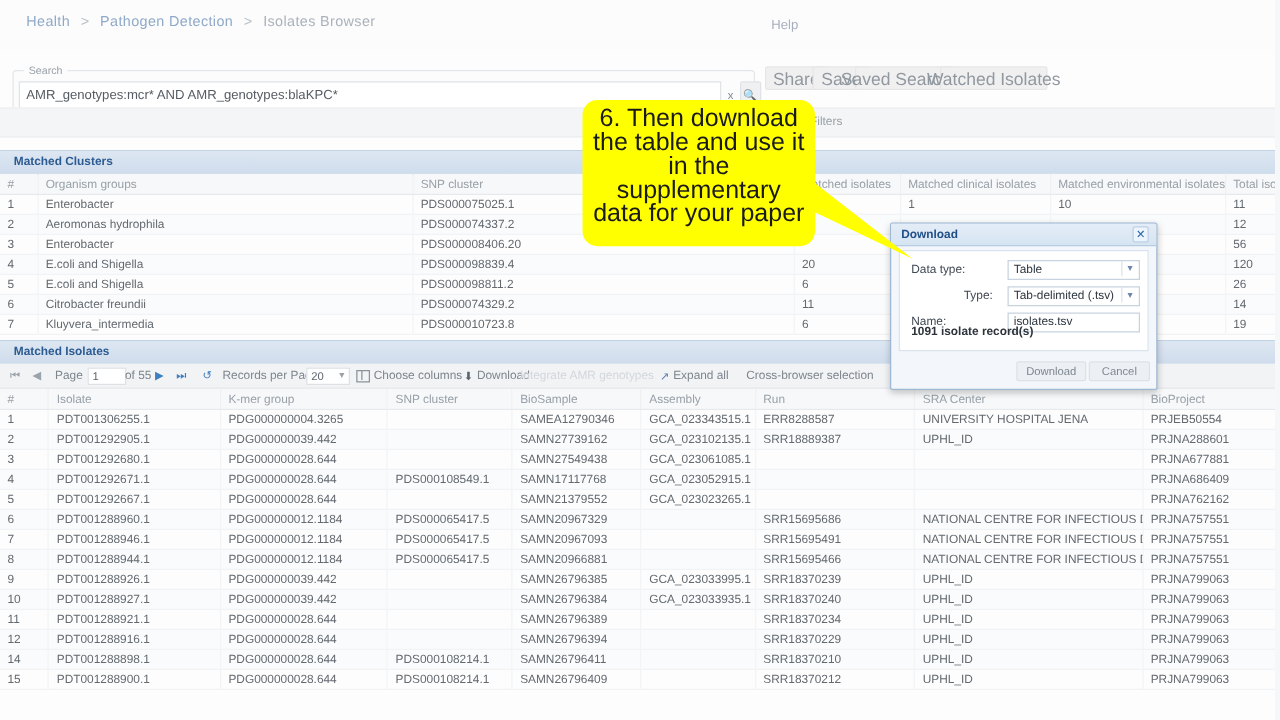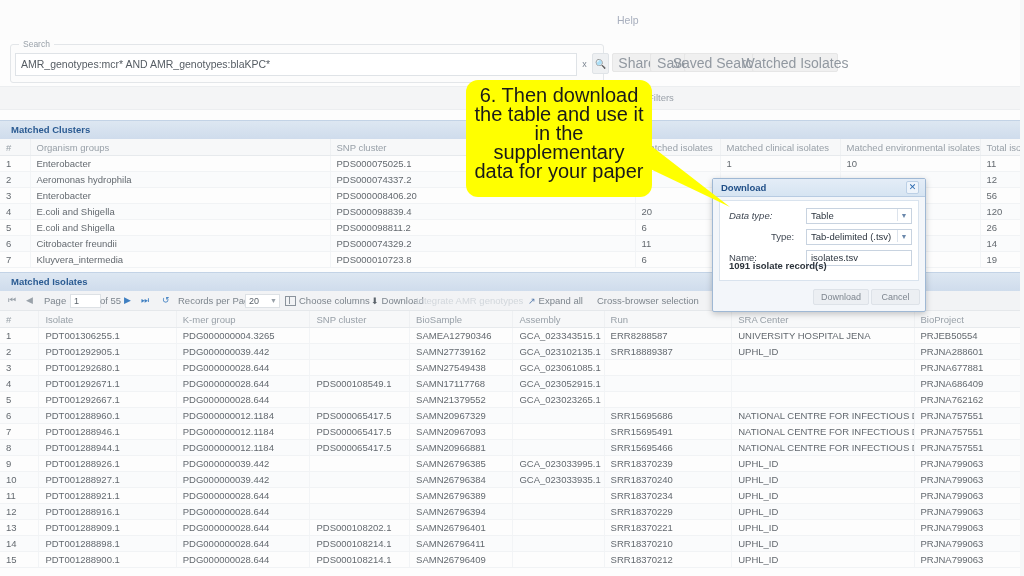--- a/index.html
+++ b/index.html
@@ -29,21 +29,21 @@
   .breadcrumb .crumb-link { color: #8fa9c9; }
   .breadcrumb .crumb-current { color: #a9b2bb; }
   .breadcrumb .sep { color: #b9c0c7; padding: 0 5px; }
   .help-link {
     position: absolute; left: 617px; top: 14px;
     font-size: 10.5px; color: #a7aebd;
   }
 
   
   .search-panel {
-    position: absolute; left: 10px; top: 44px; width: 592px; height: 37px;
+    position: absolute; left: 10px; top: 56px; width: 592px; height: 37px;
     border: 1px solid #e3e6e9; border-radius: 3px; background: #fcfcfc;
   }
   .search-legend {
     position: absolute; left: 8px; top: -6px; background: #fcfcfc;
     padding: 0 4px; font-size: 8.5px; color: #9aa2aa;
   }
   .search-input-wrap {
     position: absolute; left: 4px; top: 8px; width: 560px; height: 21px;
     background: #fff; border: 1px solid #dfe3e7;
   }
@@ -195,20 +195,27 @@
     position: absolute; right: 0; top: 0; width: 4px; height: 576px;
     background: #f6f7f8;
   }
 </style>
 </head>
 <body>
 
 <div id="app">
 
   <div class="topbar">
+    <div class="breadcrumb">
+      <span class="crumb-link">Health</span>
+      <span class="sep">&gt;</span>
+      <span class="crumb-link">Pathogen Detection</span>
+      <span class="sep">&gt;</span>
+      <span class="crumb-current">Isolates Browser</span>
+    </div>
     <div class="help-link">Help</div>
   </div>
 
   <div class="search-panel">
     <div class="search-legend">Search</div>
     <div class="search-input-wrap">
       <div class="search-value">AMR_genotypes:mcr* AND AMR_genotypes:blaKPC*</div>
     </div>
     <div class="search-btns">
       <div class="sbtn">x</div>
@@ -514,31 +521,20 @@
           <td class="">12</td>
           <td class="lnk">PDT001288916.1</td>
           <td class="">PDG000000028.644</td>
           <td class="lnk"></td>
           <td class="lnk">SAMN26796394</td>
           <td class="lnk"></td>
           <td class="">SRR18370229</td>
           <td class="">UPHL_ID</td>
           <td class="lnk">PRJNA799063</td>
         </tr>
-        <tr>
-          <td class="">13</td>
-          <td class="lnk">PDT001288909.1</td>
-          <td class="">PDG000000028.644</td>
-          <td class="lnk">PDS000108202.1</td>
-          <td class="lnk">SAMN26796401</td>
-          <td class="lnk"></td>
-          <td class="">SRR18370221</td>
-          <td class="">UPHL_ID</td>
-          <td class="lnk">PRJNA799063</td>
-        </tr>
         <tr class="alt">
           <td class="">14</td>
           <td class="lnk">PDT001288898.1</td>
           <td class="">PDG000000028.644</td>
           <td class="lnk">PDS000108214.1</td>
           <td class="lnk">SAMN26796411</td>
           <td class="lnk"></td>
           <td class="">SRR18370210</td>
           <td class="">UPHL_ID</td>
           <td class="lnk">PRJNA799063</td>
@@ -556,21 +552,21 @@
         </tr>
       </tbody>
   </table>
 
   <div class="modal">
     <div class="modal-head">
       <div class="mtitle">Download</div>
       <div class="mclose">✕</div>
     </div>
     <div class="modal-body">
-      <div class="frow" style="top:9px;font-style:italic;">Data type:</div>
+      <div class="frow" style="top:9px;">Data type:</div>
       <div class="fval" style="top:7px;">
         <span>Table</span>
         <span class="caret">▼</span>
       </div>
       <div class="frow" style="top:30px;margin-left:42px;">Type:</div>
       <div class="fval" style="top:28px;">
         <span>Tab-delimited (.tsv)</span>
         <span class="caret">▼</span>
       </div>
       <div class="frow" style="top:51px;">Name:</div>

